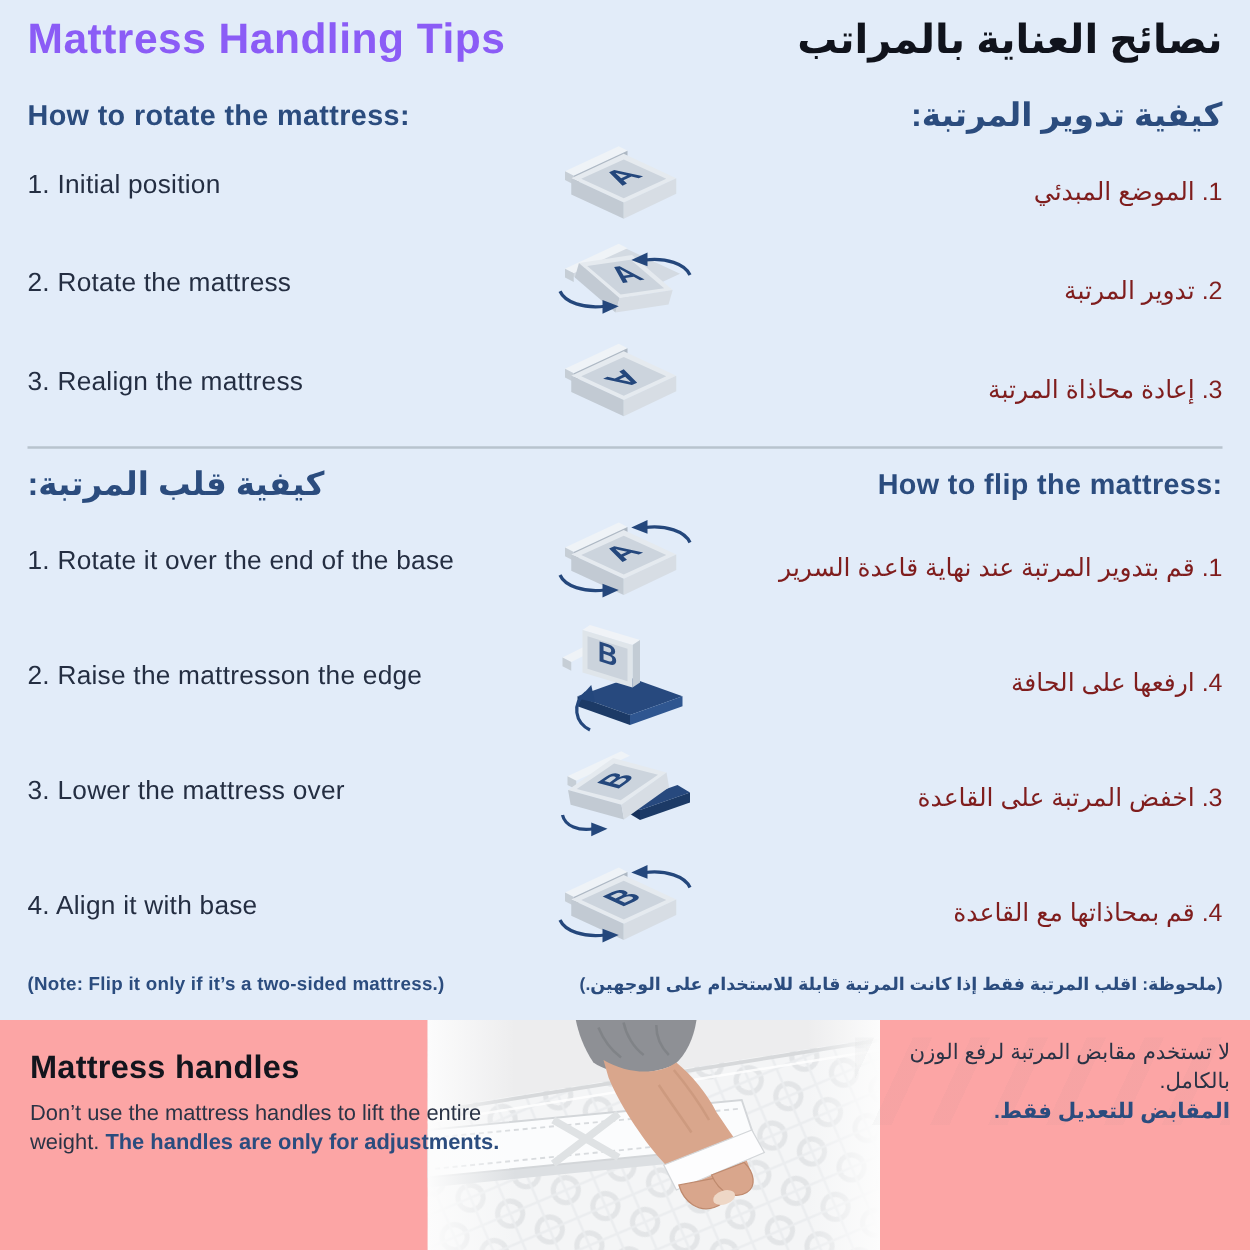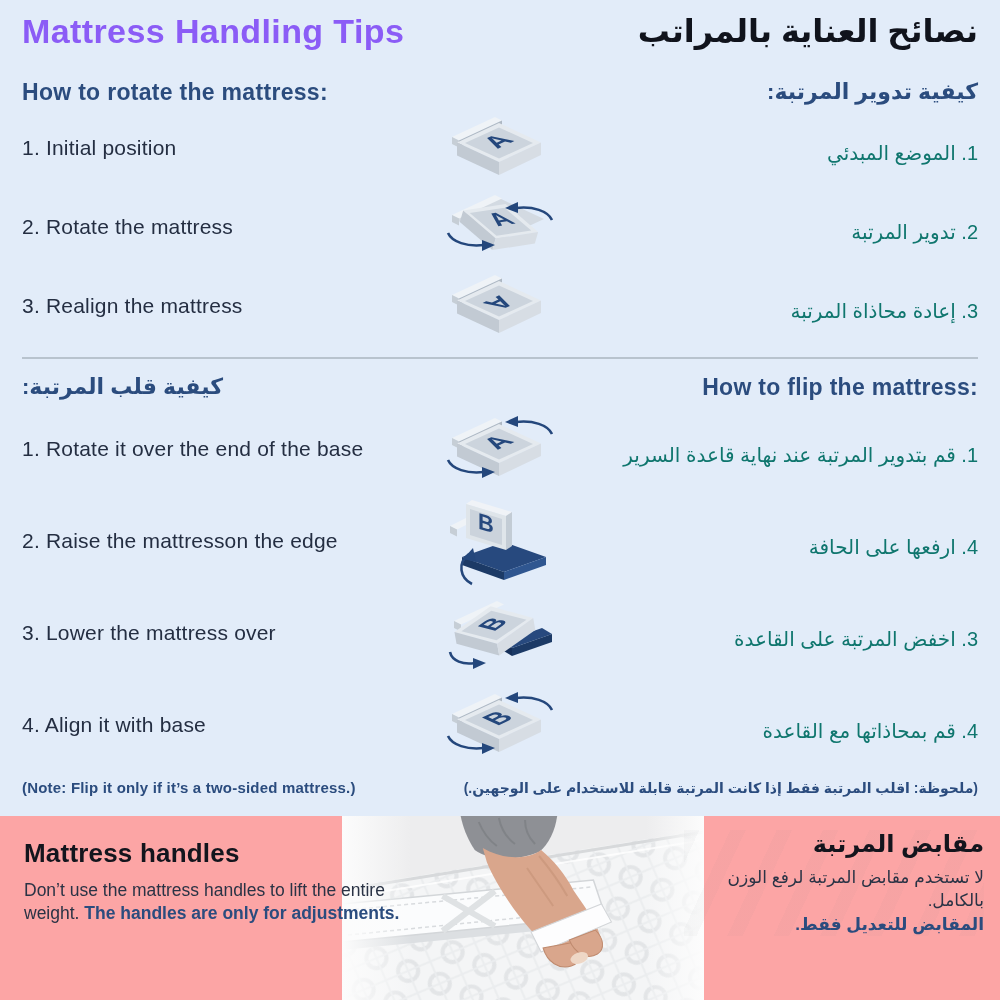--- a/index.html
+++ b/index.html
@@ -6,26 +6,26 @@
   body{width:1000px;height:1000px;font-family:"Liberation Sans","DejaVu Sans",sans-serif;background:#fff;}
   .canvas{position:relative;width:1000px;height:1000px;overflow:hidden;background:#fcfcfc;}
 
   
   .top{position:absolute;top:0;left:0;width:1000px;height:816px;background:#e2ecf9;box-sizing:border-box;padding:0 22px;}
   .title-row{display:flex;justify-content:space-between;align-items:flex-start;padding-top:12px;height:52px;}
   .title-en{font-size:34px;font-weight:bold;color:#8b5cf6;letter-spacing:.4px;}
   .title-ar{font-size:32px;font-weight:bold;color:#10131c;direction:rtl;}
   .subhead-row{display:flex;justify-content:space-between;align-items:center;margin-top:12px;height:32px;}
   .subhead{font-size:23px;font-weight:bold;color:#2b4c7e;letter-spacing:.3px;}
-  .subhead.ar{font-size:22px;direction:rtl;}
+  .subhead.ar{font-size:26px;direction:rtl;}
   .step-row{display:grid;grid-template-columns:1fr 160px 1fr;align-items:center;}
   .step-row.rotate{height:79px;}
   .step-row.flip{height:92px;}
   .step-en{font-size:21px;color:#242e42;letter-spacing:.2px;}
-  .step-ar{font-size:20px;color:#0f766e;direction:rtl;margin-top:11px;}
+  .step-ar{font-size:20px;color:#7f1d1d;direction:rtl;margin-top:11px;}
   .step-icon{justify-self:center;line-height:0;}
   .divider{border:none;border-top:2px solid #b8c3ce;margin:12px 0 0 0;}
   .note-row{display:flex;justify-content:space-between;align-items:center;margin-top:8px;gap:10px;}
   .note-en{font-size:15px;font-weight:bold;color:#2b4c7e;letter-spacing:.2px;}
   .note-ar{font-size:14px;font-weight:bold;color:#2b4c7e;direction:rtl;}
 
   
   .bottom{position:absolute;top:816px;left:0;width:1000px;height:184px;background:#fca5a5;}
   .bottom-left{position:absolute;left:24px;top:22px;width:392px;z-index:2;}
   .handles-h-en{font-size:26px;font-weight:bold;color:#13151d;margin:0 0 10px 0;letter-spacing:.2px;}
@@ -251,18 +251,17 @@
         <rect x="302" width="58" height="184" fill="url(#fadeR)"></rect>
       </svg>
     </div>
 
     <div class="bottom-left">
       <h2 class="handles-h-en">Mattress handles</h2>
       <p class="handles-p-en"><span>Don’t use the mattress handles to lift the entire weight. </span><span class="bold-blue">The handles are only for adjustments.</span></p>
     </div>
 
     <div class="bottom-right">
-      <h2 class="handles-h-ar">مقابض المرتبة</h2>
       <p class="handles-p-ar"><span>لا تستخدم مقابض المرتبة لرفع الوزن بالكامل.</span><br><span class="bold-blue">المقابض للتعديل فقط.</span></p>
     </div>
   </div>
 
 </div>
 
 </body></html>

